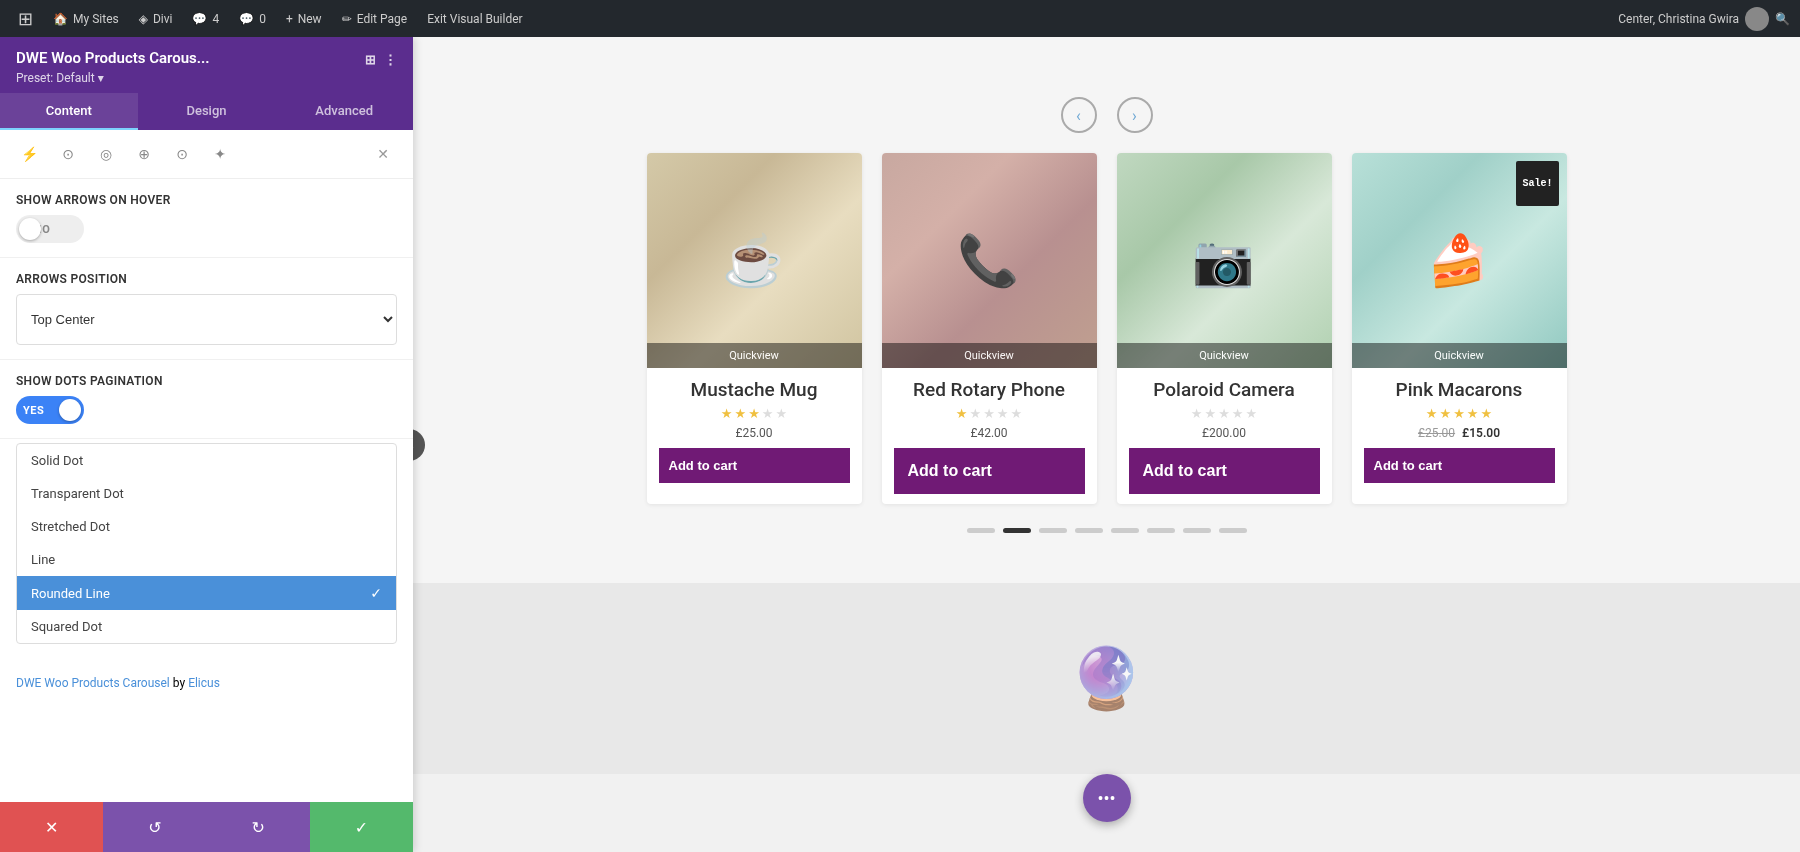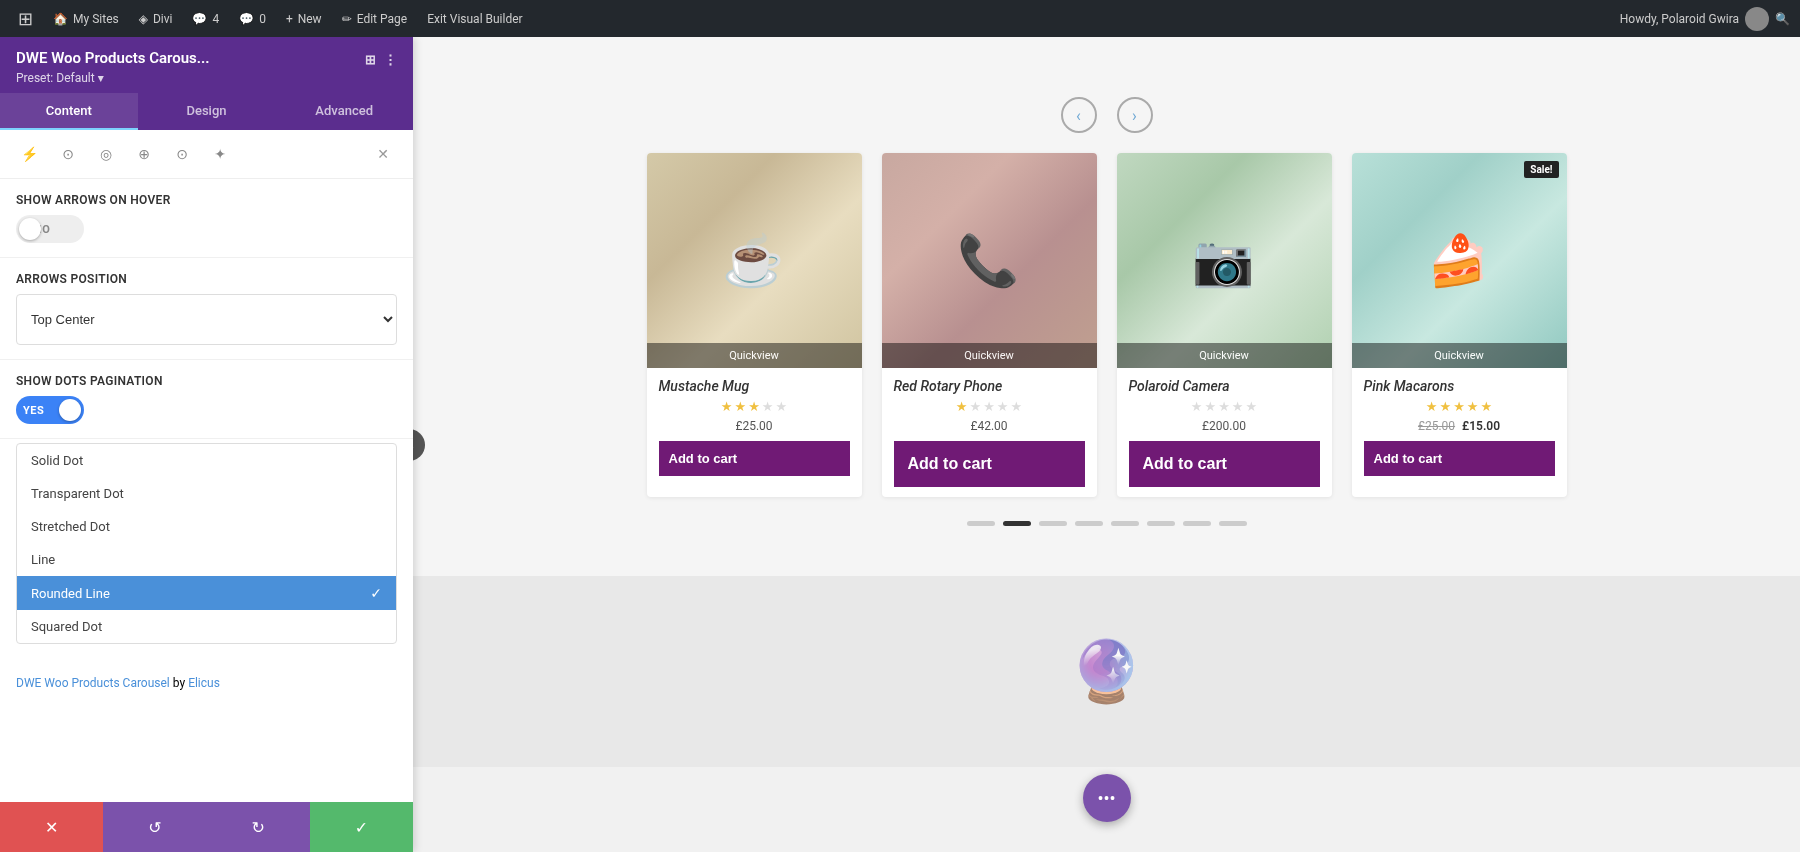--- a/index.html
+++ b/index.html
@@ -378,34 +378,35 @@
       opacity: 0.9;
     }
 
     .sale-badge {
       position: absolute;
       top: 8px; right: 8px;
       background: #222;
       color: #fff;
       font-size: 10px;
       font-weight: 700;
-      padding: 3px 6px;
+      padding: 17px 6px;
       border-radius: 2px;
+      font-family: Liberation Mono, monospace;
     }
 
     .product-info {
       padding: 10px 12px;
     }
 
     .product-name {
-      font-size: 14px;
+      font-size: 19px;
       color: #333;
+      text-align: center;
       font-weight: 500;
       margin-bottom: 5px;
-      font-style: italic;
     }
 
     .product-stars {
       display: flex;
       justify-content: center;
       gap: 2px;
       margin-bottom: 5px;
     }
     .star { color: #f0c040; font-size: 13px; }
     .star.empty { color: #ddd; }
@@ -534,21 +535,21 @@
   </div>
   <div class="admin-bar-item">
     <span>✏</span>
     <span>Edit Page</span>
   </div>
   <div class="admin-bar-item">
     <span>Exit Visual Builder</span>
   </div>
   <div class="admin-bar-spacer"></div>
   <div class="admin-bar-right">
-    <span>Howdy, Polaroid Gwira</span>
+    <span>Center, Christina Gwira</span>
     <span style="width:24px;height:24px;background:#888;border-radius:50%;display:inline-block;"></span>
     <span style="cursor:pointer;">🔍</span>
   </div>
 </div>
 
 <div id="main-layout">
 
   <div id="sidebar">
 
     <div class="sidebar-header">

